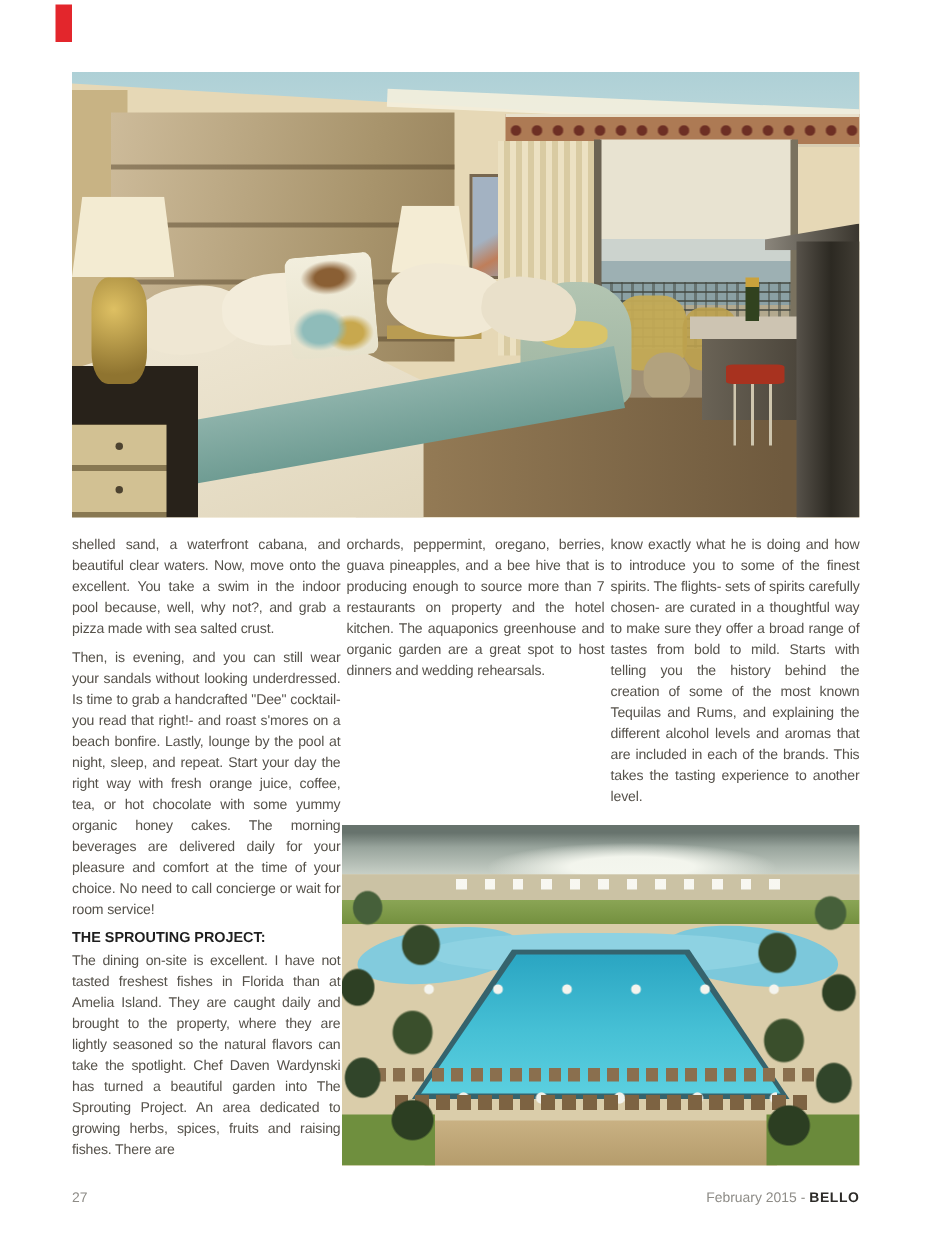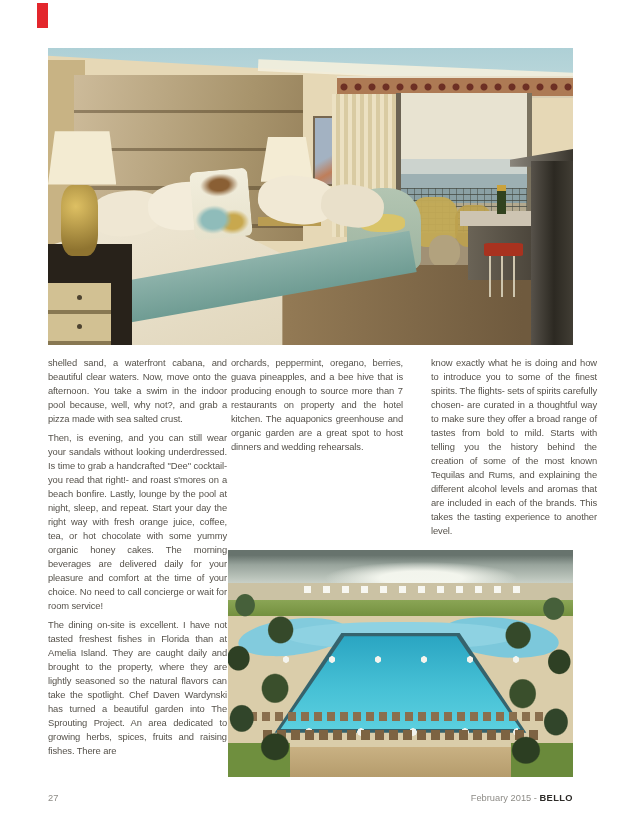--- a/index.html
+++ b/index.html
@@ -9,21 +9,21 @@
   .brand-tab{position:absolute;left:37px;top:3px;width:11px;height:25px;background:#e3262c;}
 
   
   .col{position:absolute;top:356px;color:#56524b;font-size:9.4px;line-height:14px;
        text-align:justify;letter-spacing:-0.1px;}
   .col p{margin:0 0 5px 0;}
   .col h3{font-size:9.6px;line-height:14px;color:#1e1e1e;margin:6px 0 0 0;
           letter-spacing:0;font-weight:bold;}
   #col1{left:48px;width:179px;}
   #col2{left:231px;width:172px;}
-  #col3{left:431px;width:166px;}
+  #col3{left:407px;width:166px;}
 
   
   .footer{position:absolute;left:48px;top:793px;width:525px;display:flex;
           justify-content:space-between;align-items:baseline;font-size:9.3px;color:#8e8c87;}
   .footer .mag{font-weight:bold;color:#2d2b28;letter-spacing:.4px;margin-top:28px;}
 
   
   .photo{position:absolute;overflow:hidden;}
   .photo *{position:absolute;}
   #bedroom{left:48px;top:48px;width:525px;height:297px;background:#e6d8b6;}
@@ -186,22 +186,23 @@
     <div class="runner"></div>
     <div class="nightstand"></div>
     <div class="drawers"></div>
     <div class="knob1"></div>
     <div class="knob2"></div>
     <div class="lampL-shade"></div>
     <div class="lampL-base"></div>
   </div>
 
   <div class="col" id="col1">
-    <p>shelled sand, a waterfront cabana, and beautiful clear waters. Now, move onto the afternoon. You take a swim in the indoor pool because, well, why not?, and grab a pizza made with sea salted crust.</p>
+    <p>shelled sand, a waterfront cabana, and beautiful clear waters. Now, move onto the excellent. You take a swim in the indoor pool because, well, why not?, and grab a pizza made with sea salted crust.</p>
     <p>Then, is evening, and you can still wear your sandals without looking underdressed. Is time to grab a handcrafted "Dee" cocktail- you read that right!- and roast s'mores on a beach bonfire. Lastly, lounge by the pool at night, sleep, and repeat. Start your day the right way with fresh orange juice, coffee, tea, or hot chocolate with some yummy organic honey cakes. The morning beverages are delivered daily for your pleasure and comfort at the time of your choice. No need to call concierge or wait for room service!</p>
+    <h3>THE SPROUTING PROJECT:</h3>
     <p>The dining on-site is excellent. I have not tasted freshest fishes in Florida than at Amelia Island. They are caught daily and brought to the property, where they are lightly seasoned so the natural flavors can take the spotlight. Chef Daven Wardynski has turned a beautiful garden into The Sprouting Project. An area dedicated to growing herbs, spices, fruits and raising fishes. There are</p>
   </div>
 
   <div class="col" id="col2">
     <p>orchards, peppermint, oregano, berries, guava pineapples, and a bee hive that is producing enough to source more than 7 restaurants on property and the hotel kitchen. The aquaponics greenhouse and organic garden are a great spot to host dinners and wedding rehearsals.</p>
   </div>
 
   <div class="col" id="col3">
     <p>know exactly what he is doing and how to introduce you to some of the finest spirits. The flights- sets of spirits carefully chosen- are curated in a thoughtful way to make sure they offer a broad range of tastes from bold to mild. Starts with telling you the history behind the creation of some of the most known Tequilas and Rums, and explaining the different alcohol levels and aromas that are included in each of the brands. This takes the tasting experience to another level.</p>
   </div>

